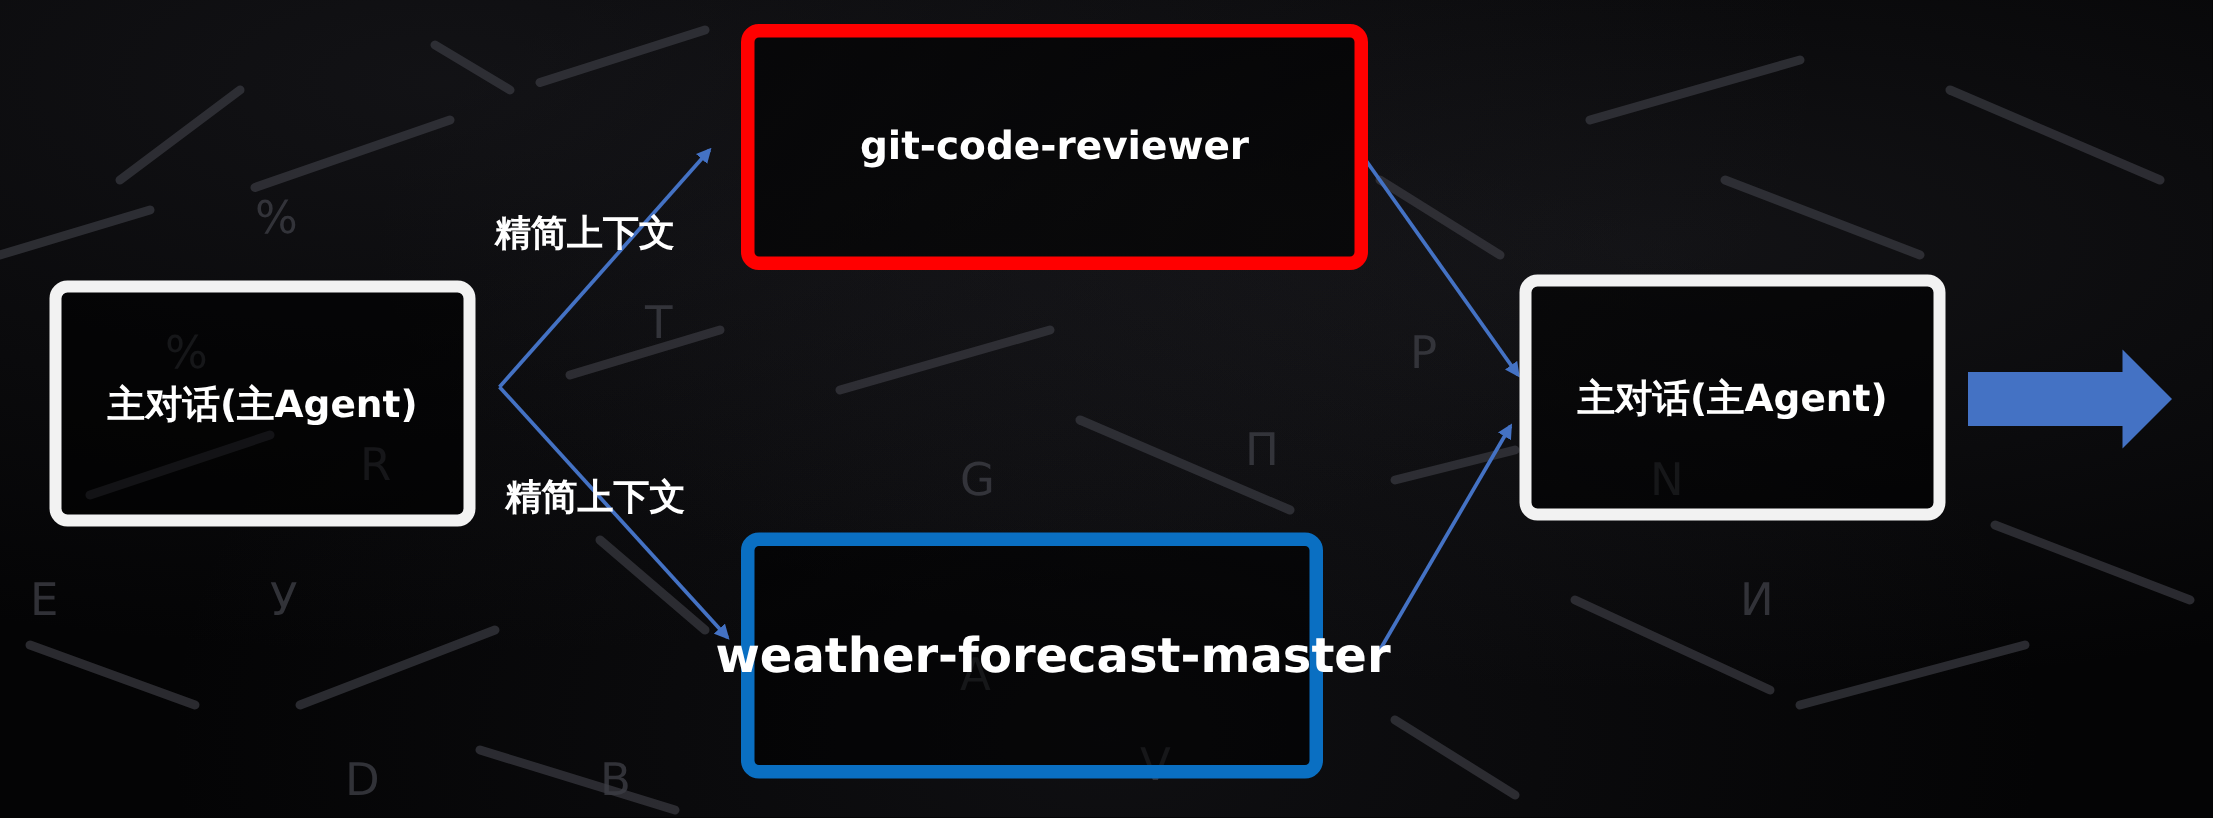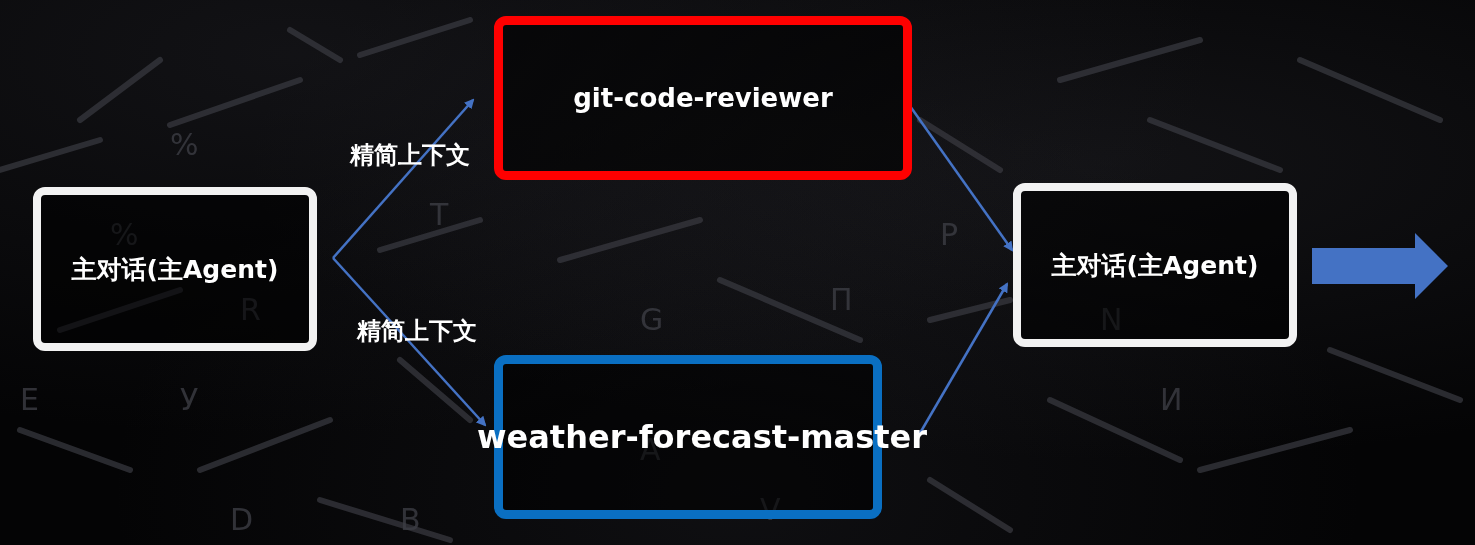--- a/index.html
+++ b/index.html
@@ -26,21 +26,20 @@
       color: #ffffff; font-weight: bold;
     }
     .node span { white-space: nowrap; }
     .main-left { left: 33px; top: 187px; width: 284px; height: 164px; border: 8px solid #f2f2f2; font-size: 25px; }
     .main-right { left: 1013px; top: 183px; width: 284px; height: 164px; border: 8px solid #f2f2f2; font-size: 25px; }
     .sub-top { left: 494px; top: 16px; width: 418px; height: 164px; border: 9px solid #ff0000; font-size: 26px; }
     .sub-bottom { left: 494px; top: 355px; width: 388px; height: 164px; border: 9px solid #0a6fc2; font-size: 32px; padding-left: 28px; }
     .label {
       position: absolute; color: #ffffff; font-weight: bold; font-size: 24px;
       white-space: nowrap;
-      margin-left: 20px;
     }
     .label-top { left: 330px; top: 139px; }
     .label-bottom { left: 337px; top: 315px; }
     .arrows { position: absolute; inset: 0; }
   </style>
 </head>
 <body>
 
 <div class="bg">
   <svg width="1475" height="545">

